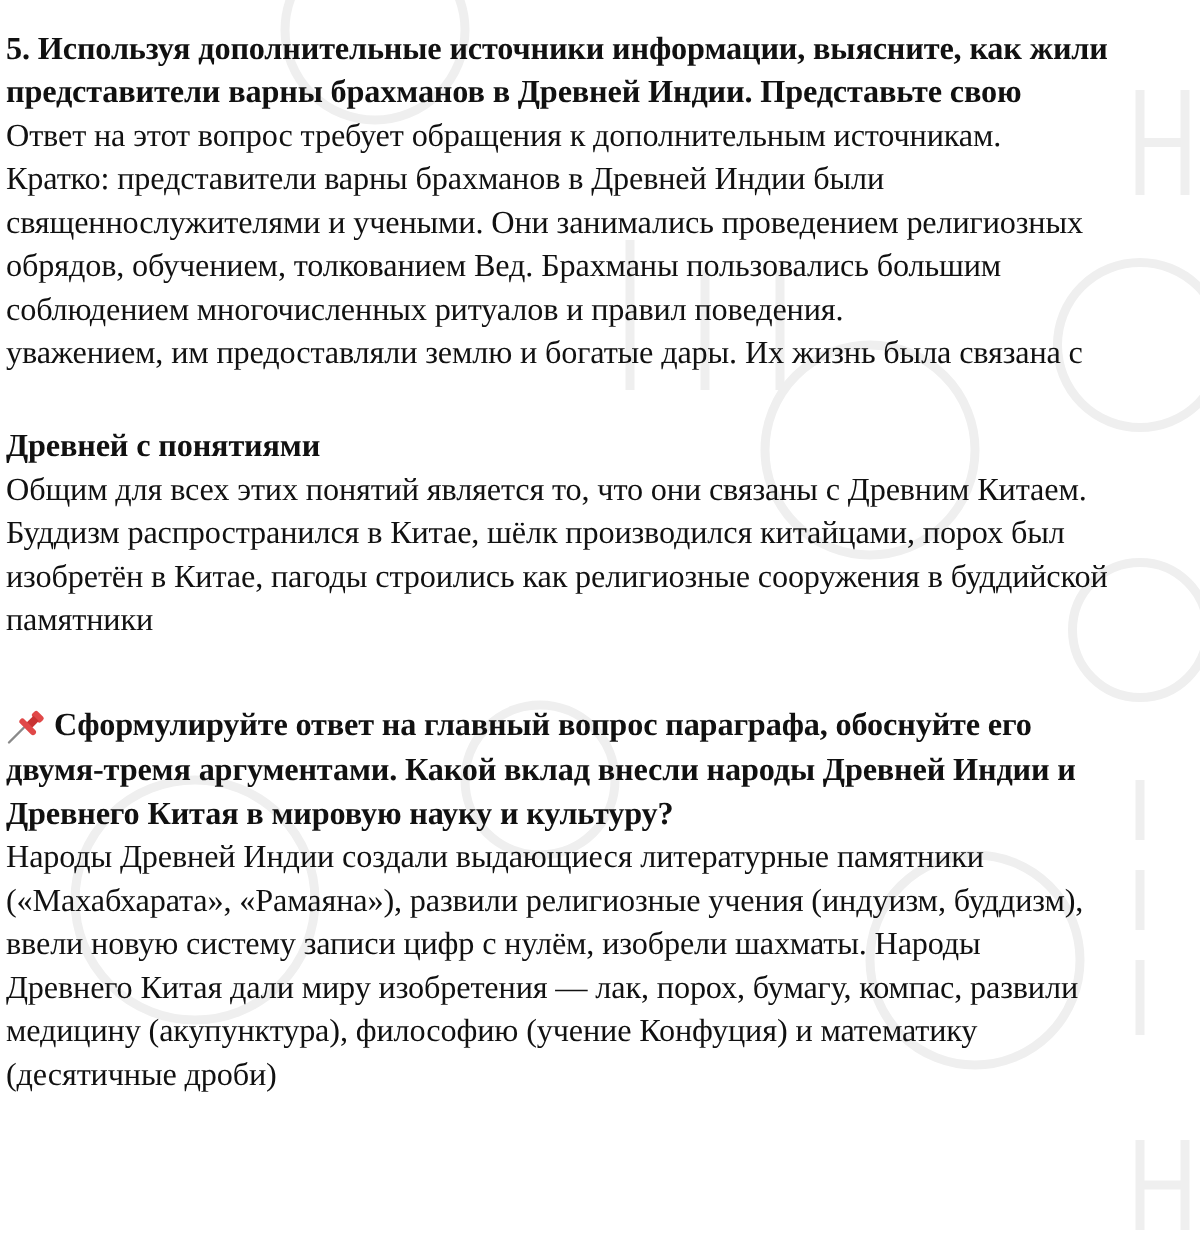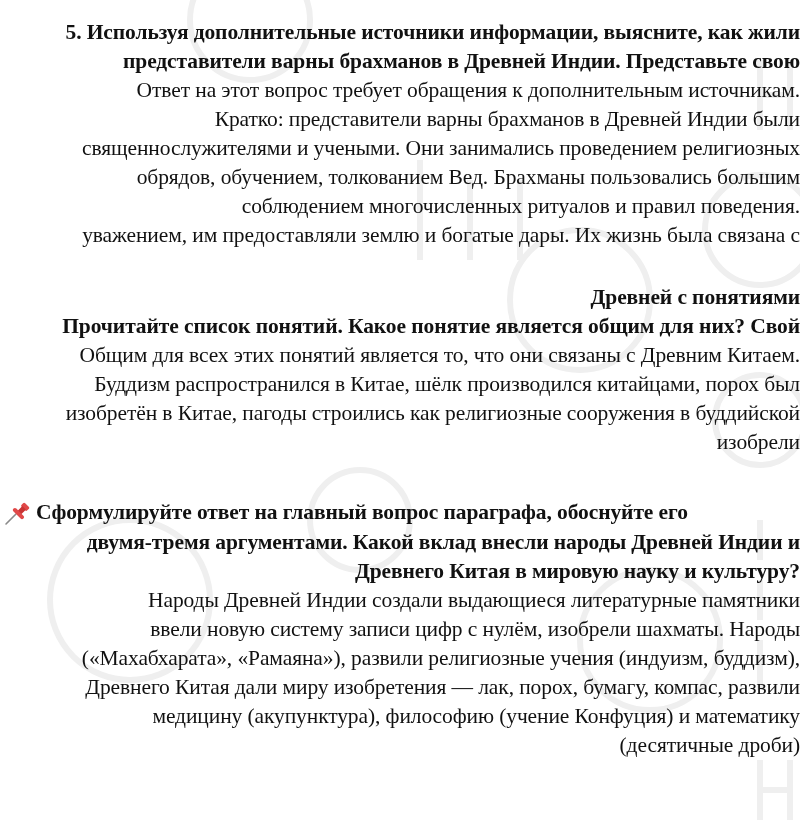--- a/index.html
+++ b/index.html
@@ -19,21 +19,20 @@
       position: absolute;
       inset: 0;
       pointer-events: none;
       z-index: 0;
     }
     .page {
       position: relative;
       z-index: 1;
       padding: 18px 0 0 4px;
       width: 796px;
-      text-align: right;
     }
     .line {
       font-size: 21.5px;
       line-height: 29px;
       white-space: nowrap;
       letter-spacing: -0.1px;
     }
     .bold {
       font-weight: bold;
     }
@@ -85,25 +84,24 @@
     <div class="line">священнослужителями и учеными. Они занимались проведением религиозных</div>
     <div class="line">обрядов, обучением, толкованием Вед. Брахманы пользовались большим</div>
     <div class="line">соблюдением многочисленных ритуалов и правил поведения.</div>
     <div class="line">уважением, им предоставляли землю и богатые дары. Их жизнь была связана с</div>
   </section>
 
   <div class="block-gap"></div>
 
   <section>
     <div class="line bold">Древней с понятиями</div>
-    <div class="line bold">Прочитайте список понятий. Какое понятие является общим для них? Свой</div>
     <div class="line">Общим для всех этих понятий является то, что они связаны с Древним Китаем.</div>
     <div class="line">Буддизм распространился в Китае, шёлк производился китайцами, порох был</div>
     <div class="line">изобретён в Китае, пагоды строились как религиозные сооружения в буддийской</div>
-    <div class="line">изобрели</div>
+    <div class="line">памятники</div>
   </section>
 
   <div class="block-gap-2"></div>
 
   <section>
     <div class="line bold pin-line">
       <span class="pin">
         <svg width="30" height="26" viewBox="0 0 30 26">
           <line x1="2" y1="24" x2="12" y2="14" stroke="#8a8a8a" stroke-width="1.6" stroke-linecap="round"></line>
           <g transform="rotate(45 18 10)">
@@ -111,20 +109,20 @@
             <rect x="15.5" y="7" width="5" height="7" fill="#c93333"></rect>
             <rect x="11" y="13" width="14" height="4" rx="2" fill="#e04848"></rect>
           </g>
         </svg>
       </span>
       <span>Сформулируйте ответ на главный вопрос параграфа, обоснуйте его</span>
     </div>
     <div class="line bold">двумя-тремя аргументами. Какой вклад внесли народы Древней Индии и</div>
     <div class="line bold">Древнего Китая в мировую науку и культуру?</div>
     <div class="line">Народы Древней Индии создали выдающиеся литературные памятники</div>
+    <div class="line">(«Махабхарата», «Рамаяна»), развили религиозные учения (индуизм, буддизм),</div>
     <div class="line">ввели новую систему записи цифр с нулём, изобрели шахматы. Народы</div>
-    <div class="line">(«Махабхарата», «Рамаяна»), развили религиозные учения (индуизм, буддизм),</div>
     <div class="line">Древнего Китая дали миру изобретения  — лак, порох, бумагу, компас, развили</div>
     <div class="line">медицину (акупунктура), философию (учение Конфуция) и математику</div>
     <div class="line">(десятичные дроби)</div>
   </section>
 
 </div>
 
 </body></html>

